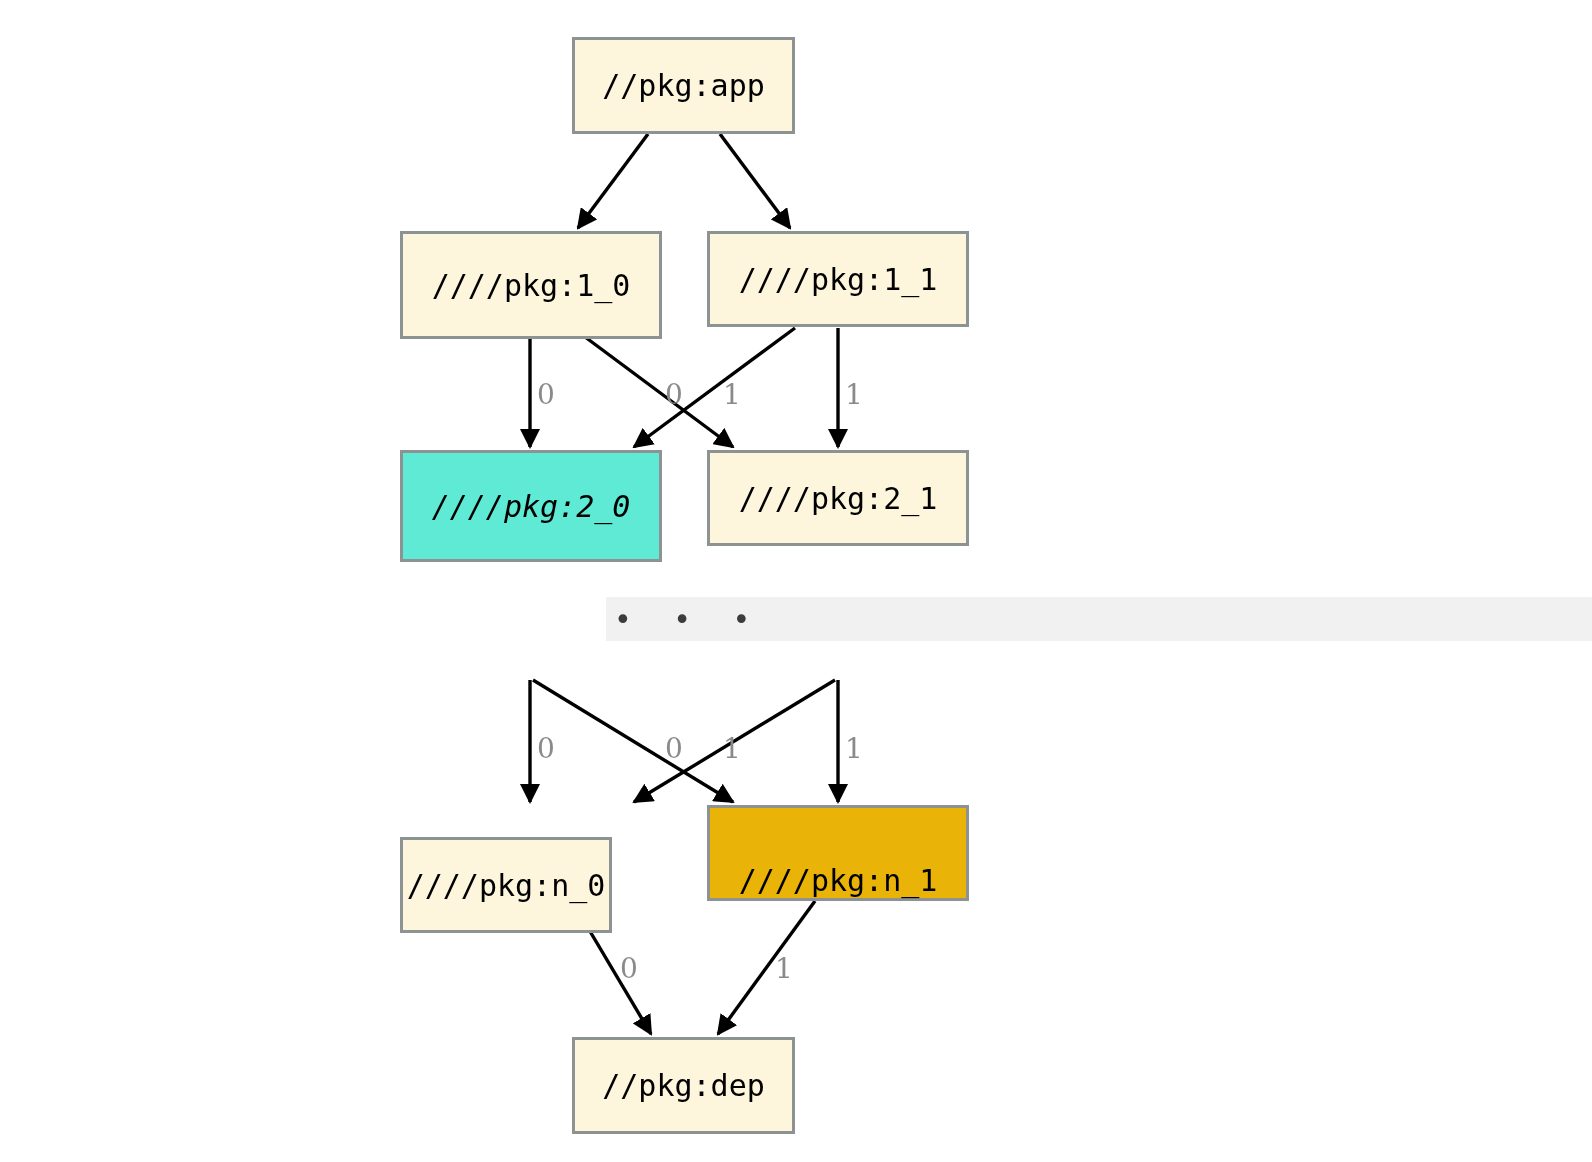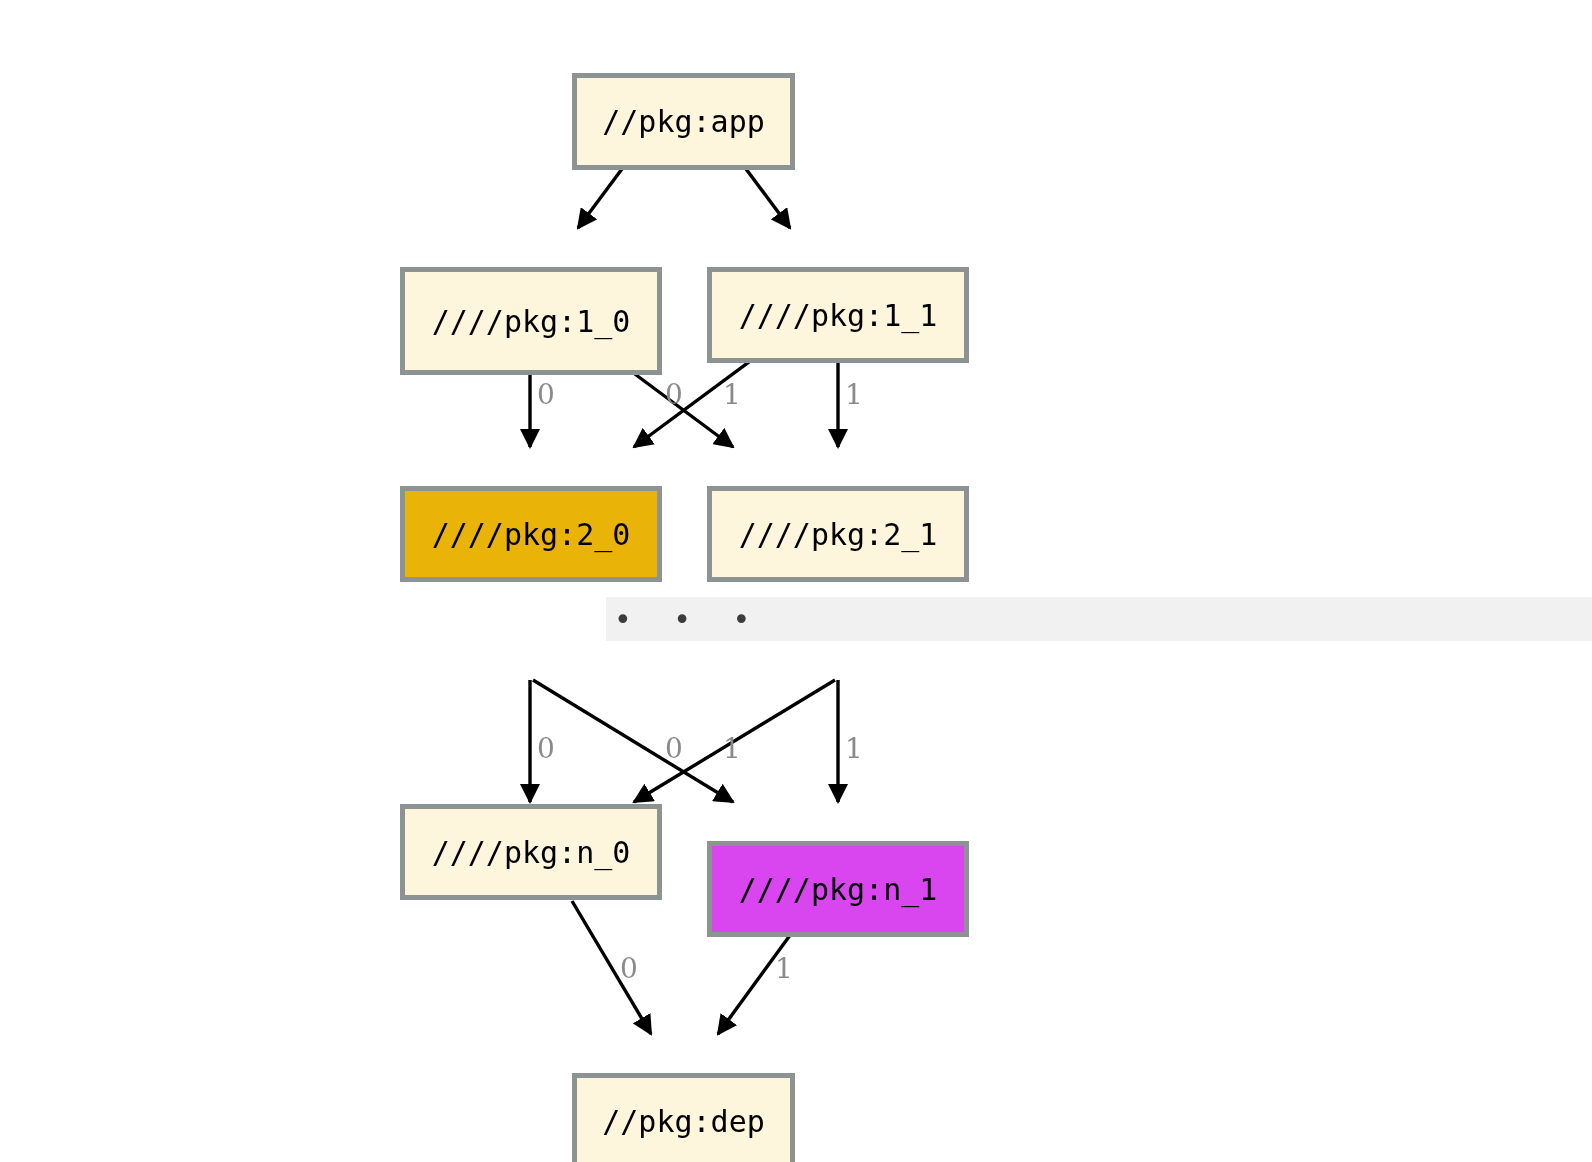--- a/index.html
+++ b/index.html
@@ -22,25 +22,24 @@
     position: absolute;
     left: 0;
     top: 0;
     width: 1592px;
     height: 1162px;
   }
   .node-box {
     position: absolute;
     box-sizing: border-box;
     background: #fdf6dd;
-    border: 5px solid #d946ef;
+    border: 3px solid #d946ef;
     display: flex;
     align-items: center;
     justify-content: center;
-    margin-top: 36px;
   }
   .node-label {
     font-family: "DejaVu Sans Mono", monospace;
     font-size: 30px;
     color: #000000;
     letter-spacing: 0px;
     white-space: nowrap;
     user-select: none;
   }
   .edge-label {
@@ -102,30 +101,30 @@
   <div id="nodes-layer">
       <div class="node-box" style="left: 572px; top: 37px; width: 223px; height: 97px; background: rgb(253, 246, 221); border-color: rgb(141, 147, 146);">
         <span class="node-label">//pkg:app</span>
       </div>
       <div class="node-box" style="left: 400px; top: 231px; width: 262px; height: 108px; background: rgb(253, 246, 221); border-color: rgb(141, 147, 146);">
         <span class="node-label">////pkg:1_0</span>
       </div>
       <div class="node-box" style="left: 707px; top: 231px; width: 262px; height: 96px; background: rgb(253, 246, 221); border-color: rgb(141, 147, 146);">
         <span class="node-label">////pkg:1_1</span>
       </div>
-      <div class="node-box" style="left: 400px; top: 450px; width: 262px; height: 96px; background: #eab308; border-color: rgb(141, 147, 146);">
+      <div class="node-box" style="left: 400px; top: 450px; width: 262px; height: 112px; background: #5eead4; border-color: rgb(141, 147, 146); font-style: italic;">
         <span class="node-label">////pkg:2_0</span>
       </div>
       <div class="node-box" style="left: 707px; top: 450px; width: 262px; height: 96px; background: rgb(253, 246, 221); border-color: rgb(141, 147, 146);">
         <span class="node-label">////pkg:2_1</span>
       </div>
-      <div class="node-box" style="left: 400px; top: 768px; width: 262px; height: 96px; background: rgb(253, 246, 221); border-color: rgb(141, 147, 146);">
+      <div class="node-box" style="left: 400px; top: 837px; width: 212px; height: 96px; background: rgb(253, 246, 221); border-color: rgb(141, 147, 146);">
         <span class="node-label">////pkg:n_0</span>
       </div>
-      <div class="node-box" style="left: 707px; top: 805px; width: 262px; height: 96px; background: #d946ef; border-color: rgb(141, 147, 146);">
+      <div class="node-box" style="left: 707px; top: 805px; width: 262px; height: 96px; background: #eab308; border-color: rgb(141, 147, 146); align-items: flex-end;">
         <span class="node-label">////pkg:n_1</span>
       </div>
       <div class="node-box" style="left: 572px; top: 1037px; width: 223px; height: 97px; background: rgb(253, 246, 221); border-color: rgb(141, 147, 146); justify-content: center;">
         <span class="node-label">//pkg:dep</span>
       </div>
     </div>
   <div id="edge-labels-layer">
       <span class="edge-label" style="left: 537px; top: 378px; color: rgb(138, 138, 138);">0</span>
       <span class="edge-label" style="left: 723px; top: 378px; color: rgb(138, 138, 138);">1</span>
       <span class="edge-label" style="left: 665px; top: 378px; color: rgb(138, 138, 138);">0</span>

